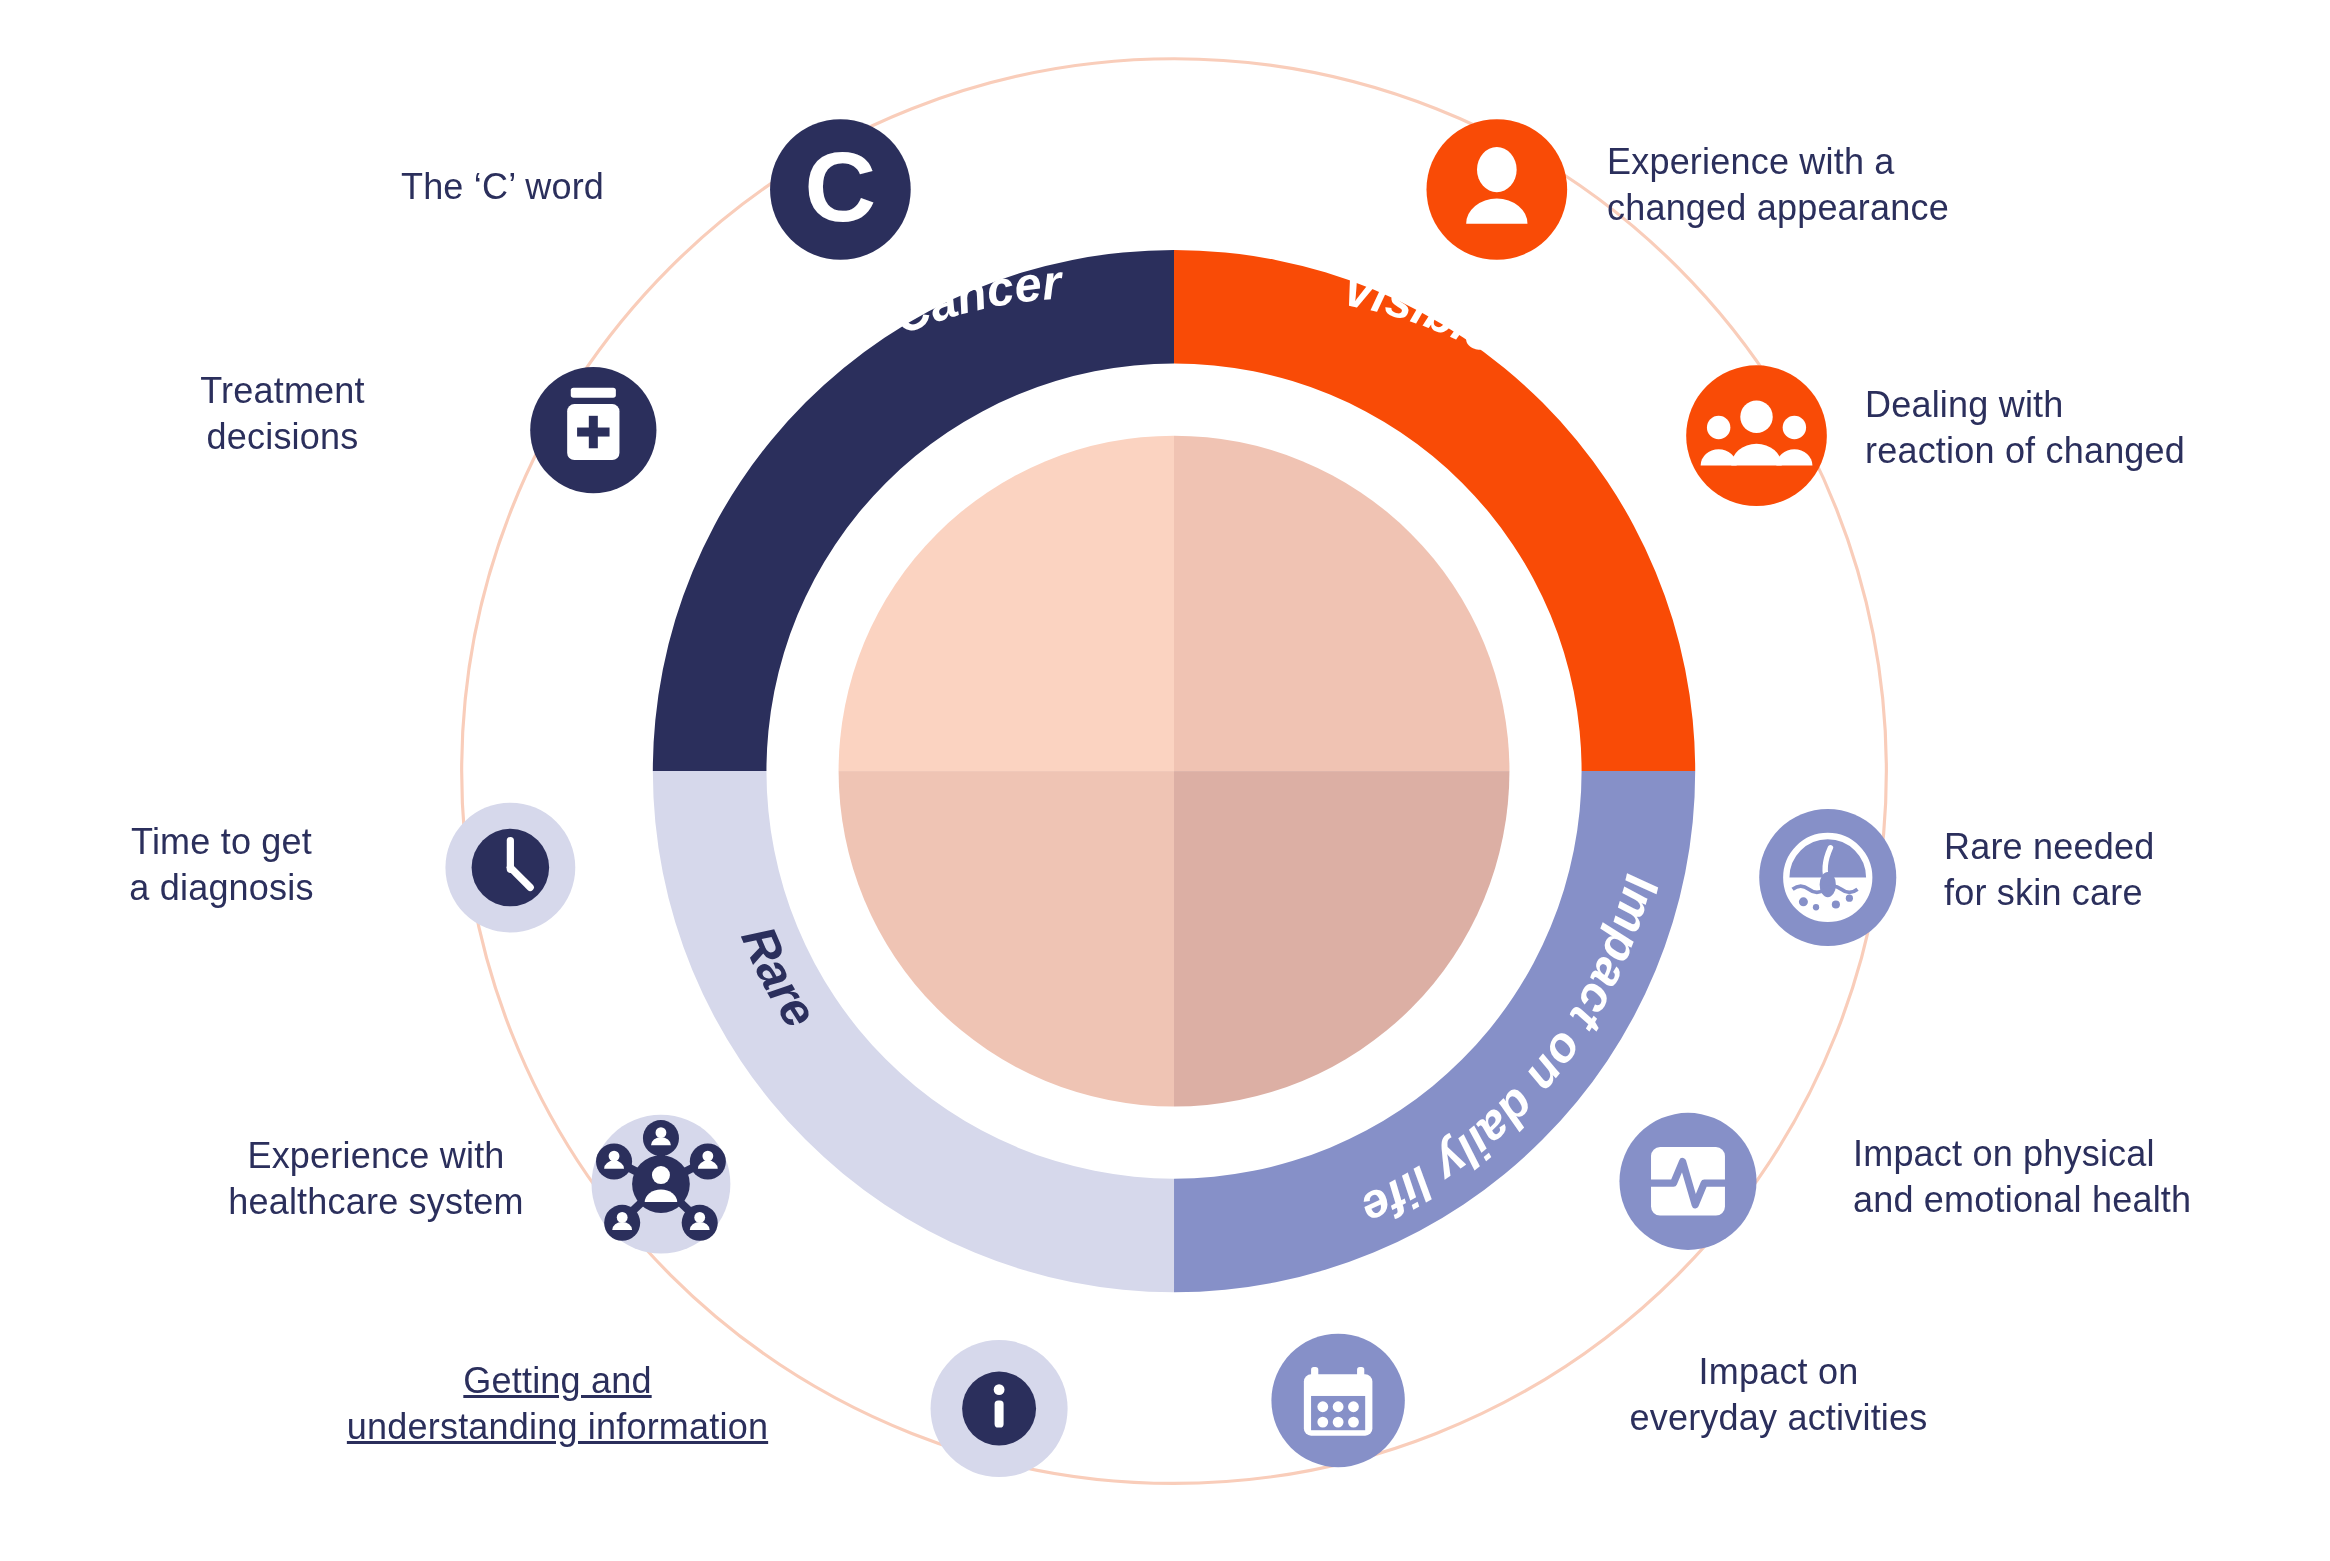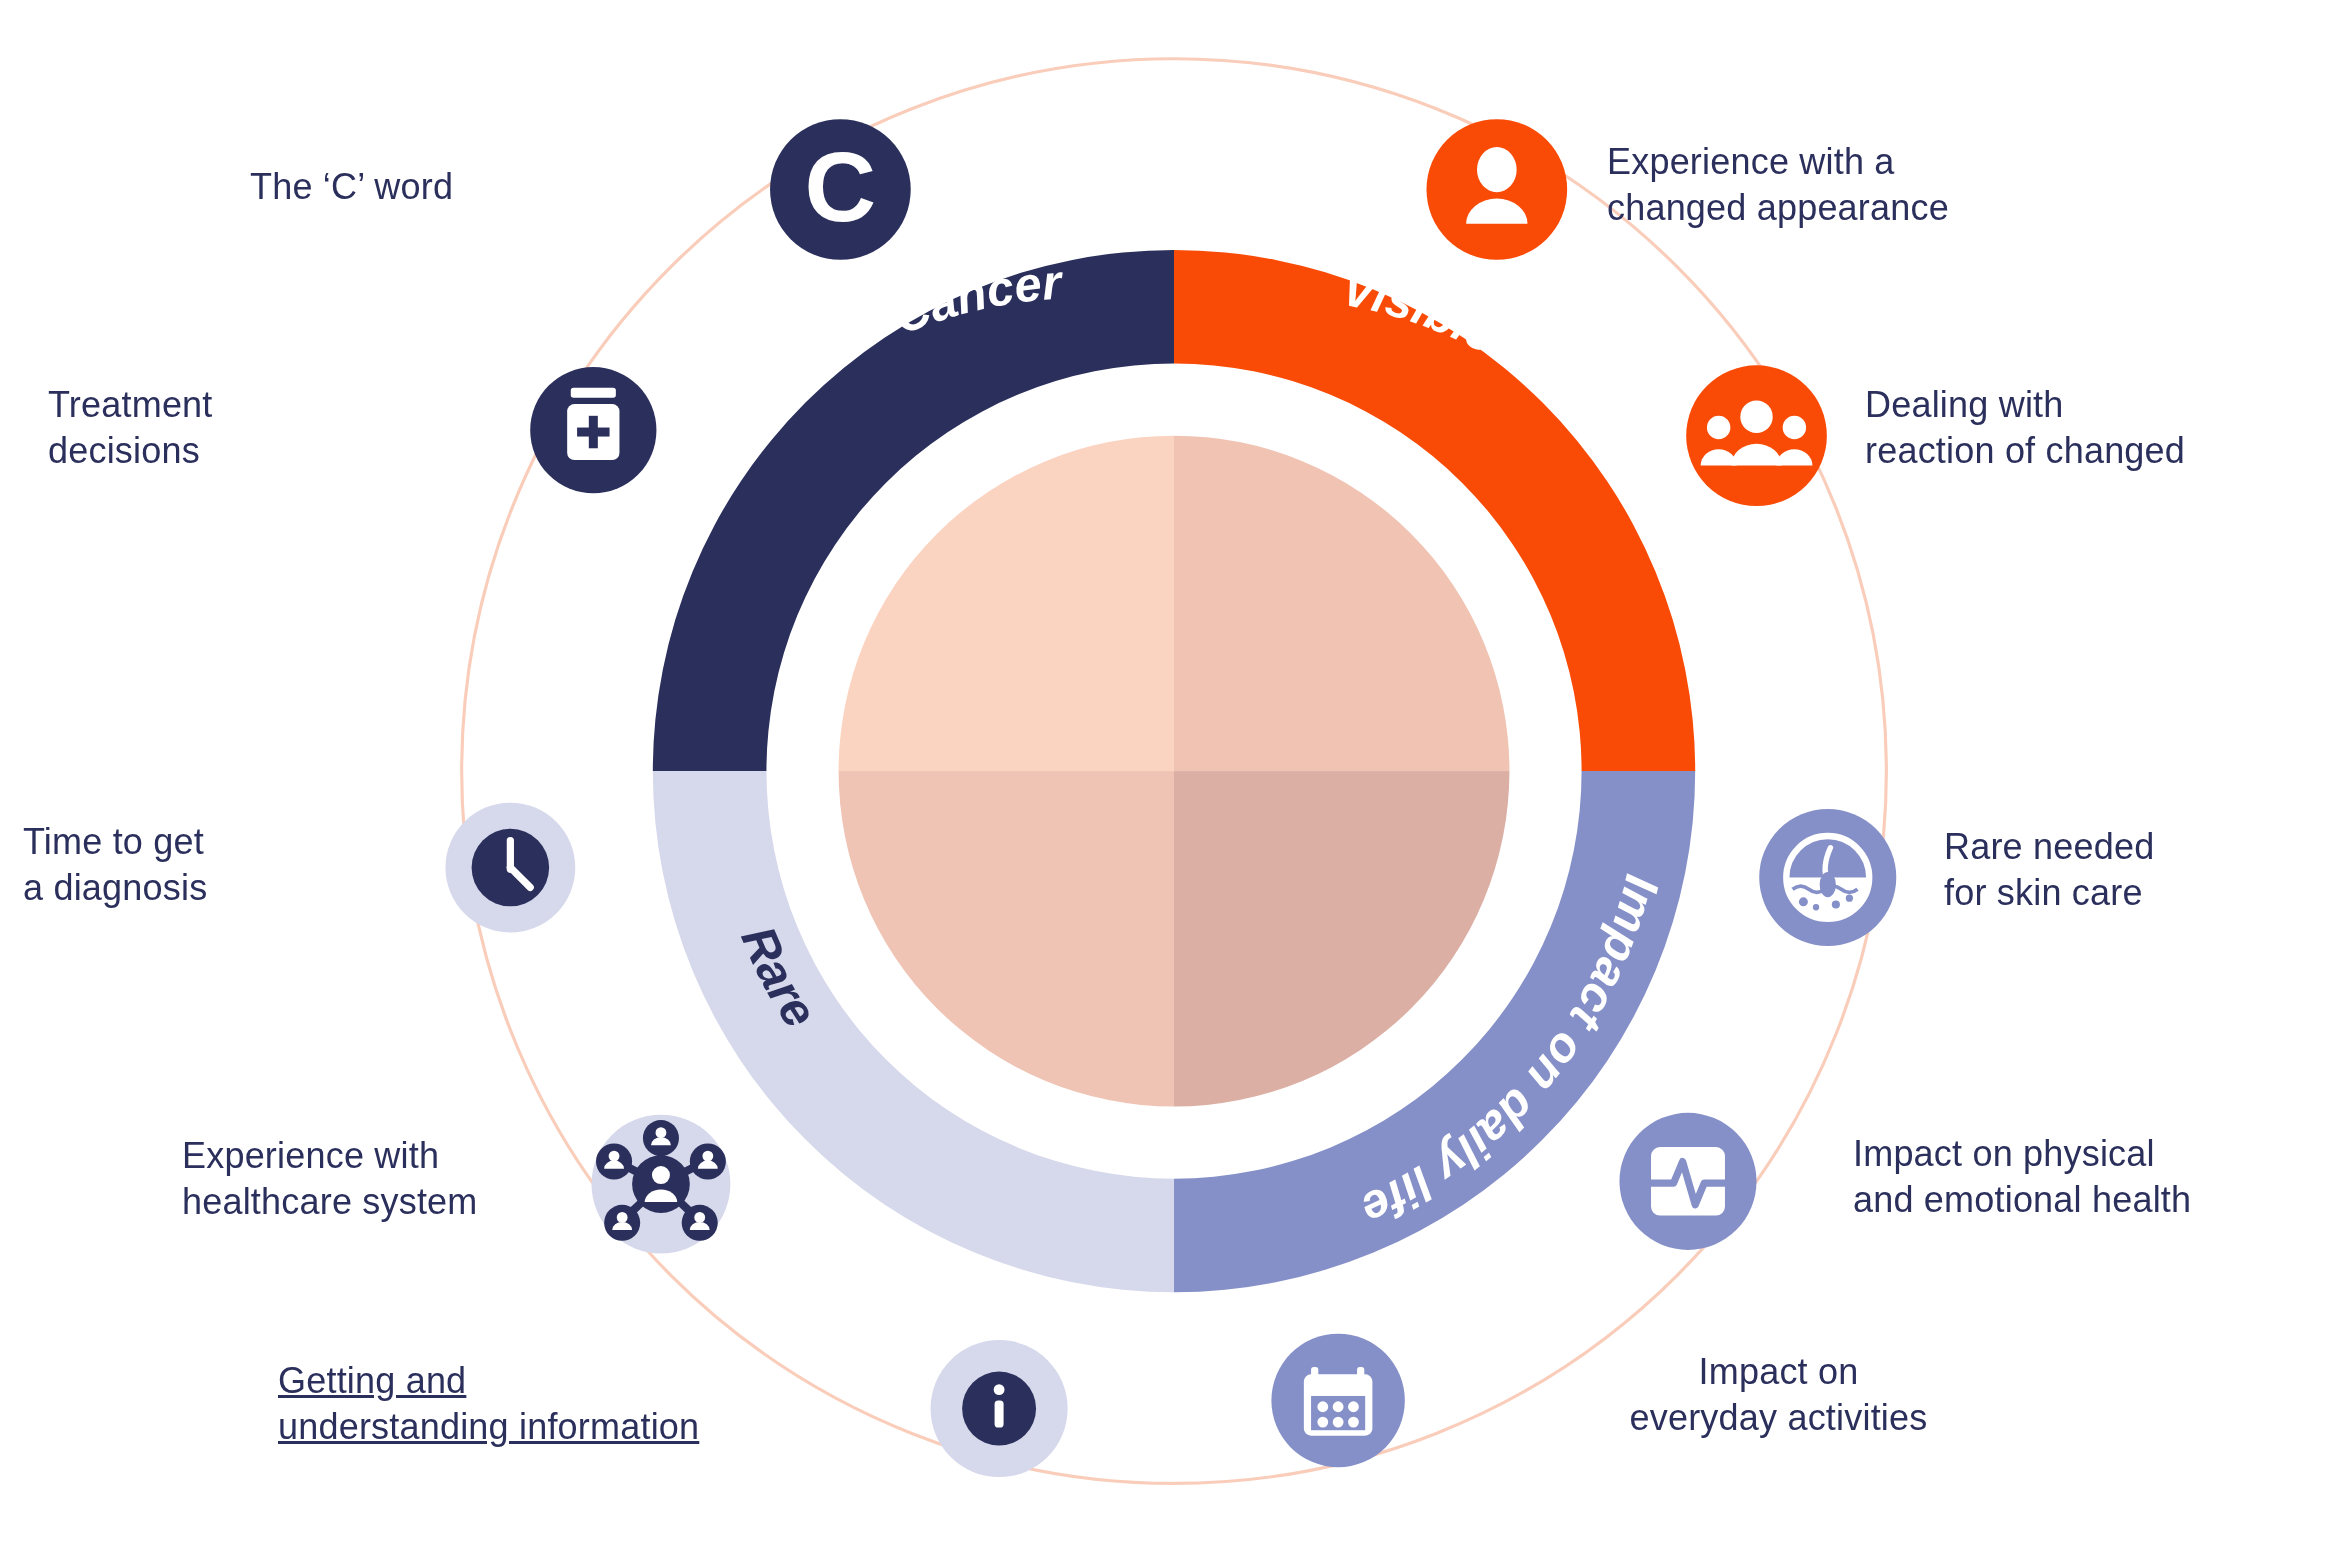--- a/index.html
+++ b/index.html
@@ -12,21 +12,21 @@
   #stage{position:relative;width:2330px;height:1562px;}
   #canvas{position:absolute;left:0;top:0;}
   .lbl{
     position:absolute;
     color:#2B2F5C;
     font-size:36px;
     line-height:1.28;
     letter-spacing:0.2px;
     white-space:pre-line;
   }
-  .lbl.r{text-align:left;}
+  .lbl.r{text-align:center;}
   .lbl.l{text-align:left;}
 </style>
 </head>
 <body>
 
 <div id="stage">
 
 <svg id="canvas" width="2330" height="1562" viewBox="0 0 2584 1732">
   <defs>
 
@@ -218,21 +218,21 @@
     <g fill="#FFFFFF">
       <ellipse cx="1660" cy="188" rx="22" ry="25"></ellipse>
       <path d="M 1626 248 a 34 28 0 0 1 68 0 z"></path>
     </g>
   </g>
 
 </svg>
 
 <div class="lbl r" style="right:1575px; top:164px; width:505px;">The ‘C’ word</div>
 
-<div class="lbl r" style="right:1813px; top:382px; width:469px;">Treatment
+<div class="lbl r" style="right:1813px; top:368px; width:469px;">Treatment
 decisions</div>
 
 <div class="lbl r" style="right:1910px; top:819px; width:397px;">Time to get
 a diagnosis</div>
 
 <div class="lbl r" style="right:1760px; top:1133px; width:388px;">Experience with
 healthcare system</div>
 
 <div class="lbl r" style="right:1493px; top:1358px; width:559px;text-decoration:underline;">Getting and
 understanding information</div>

